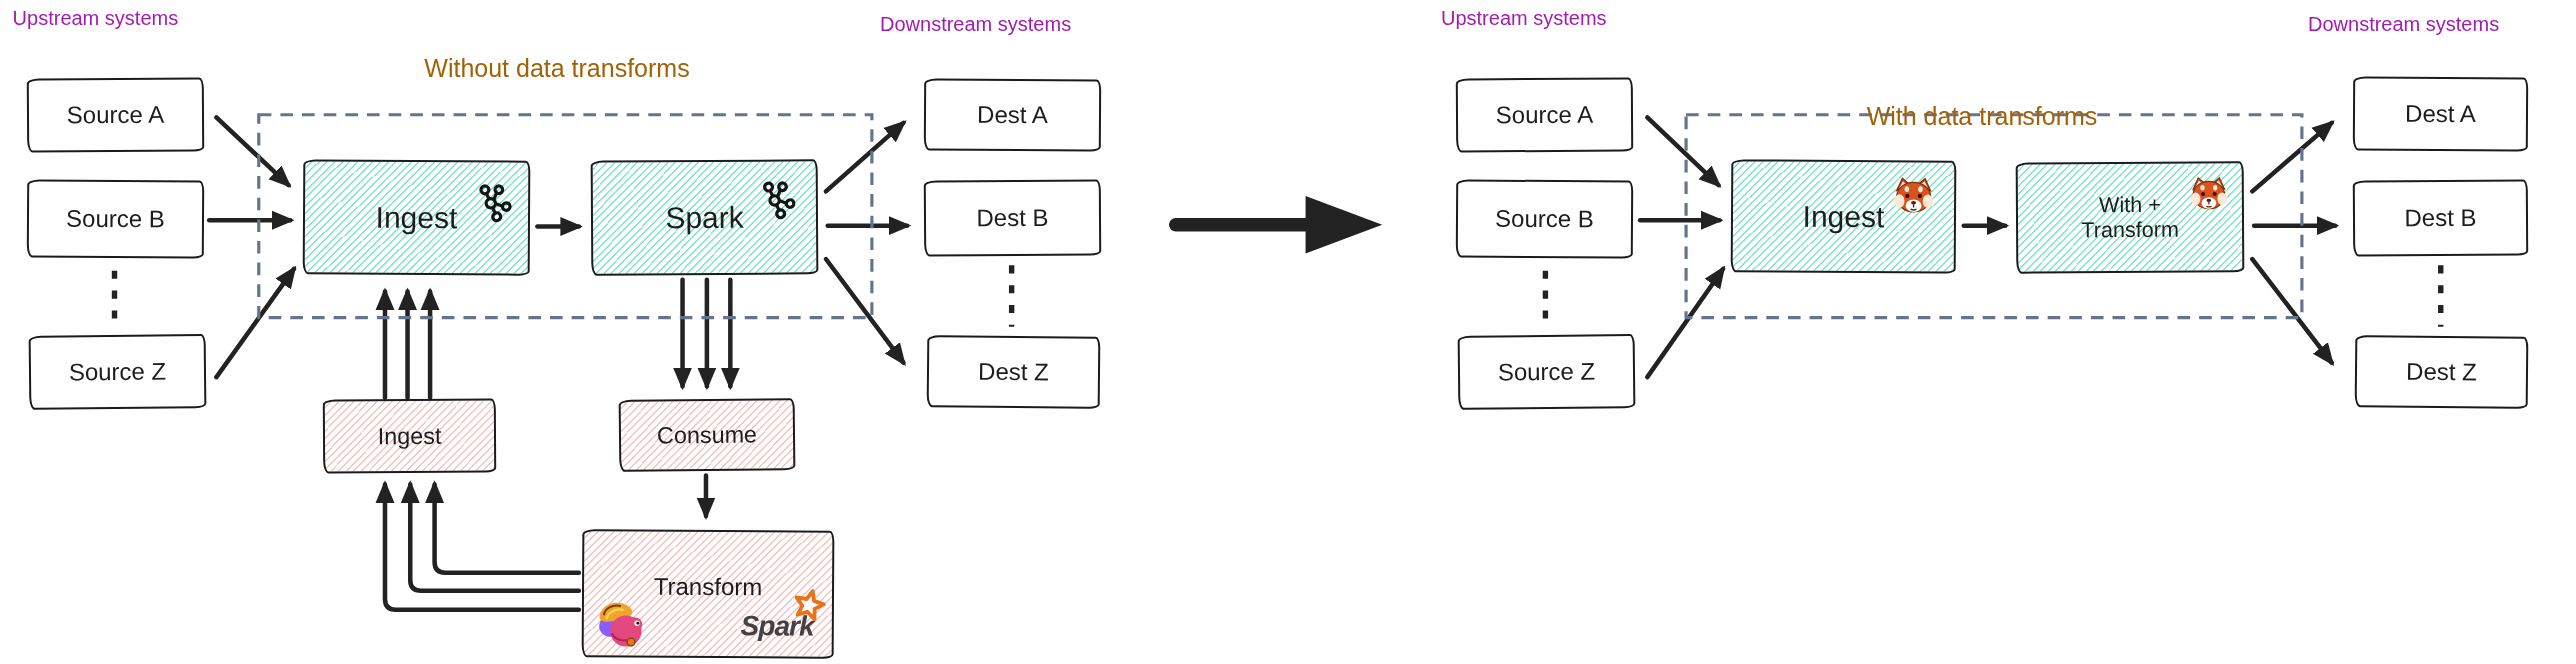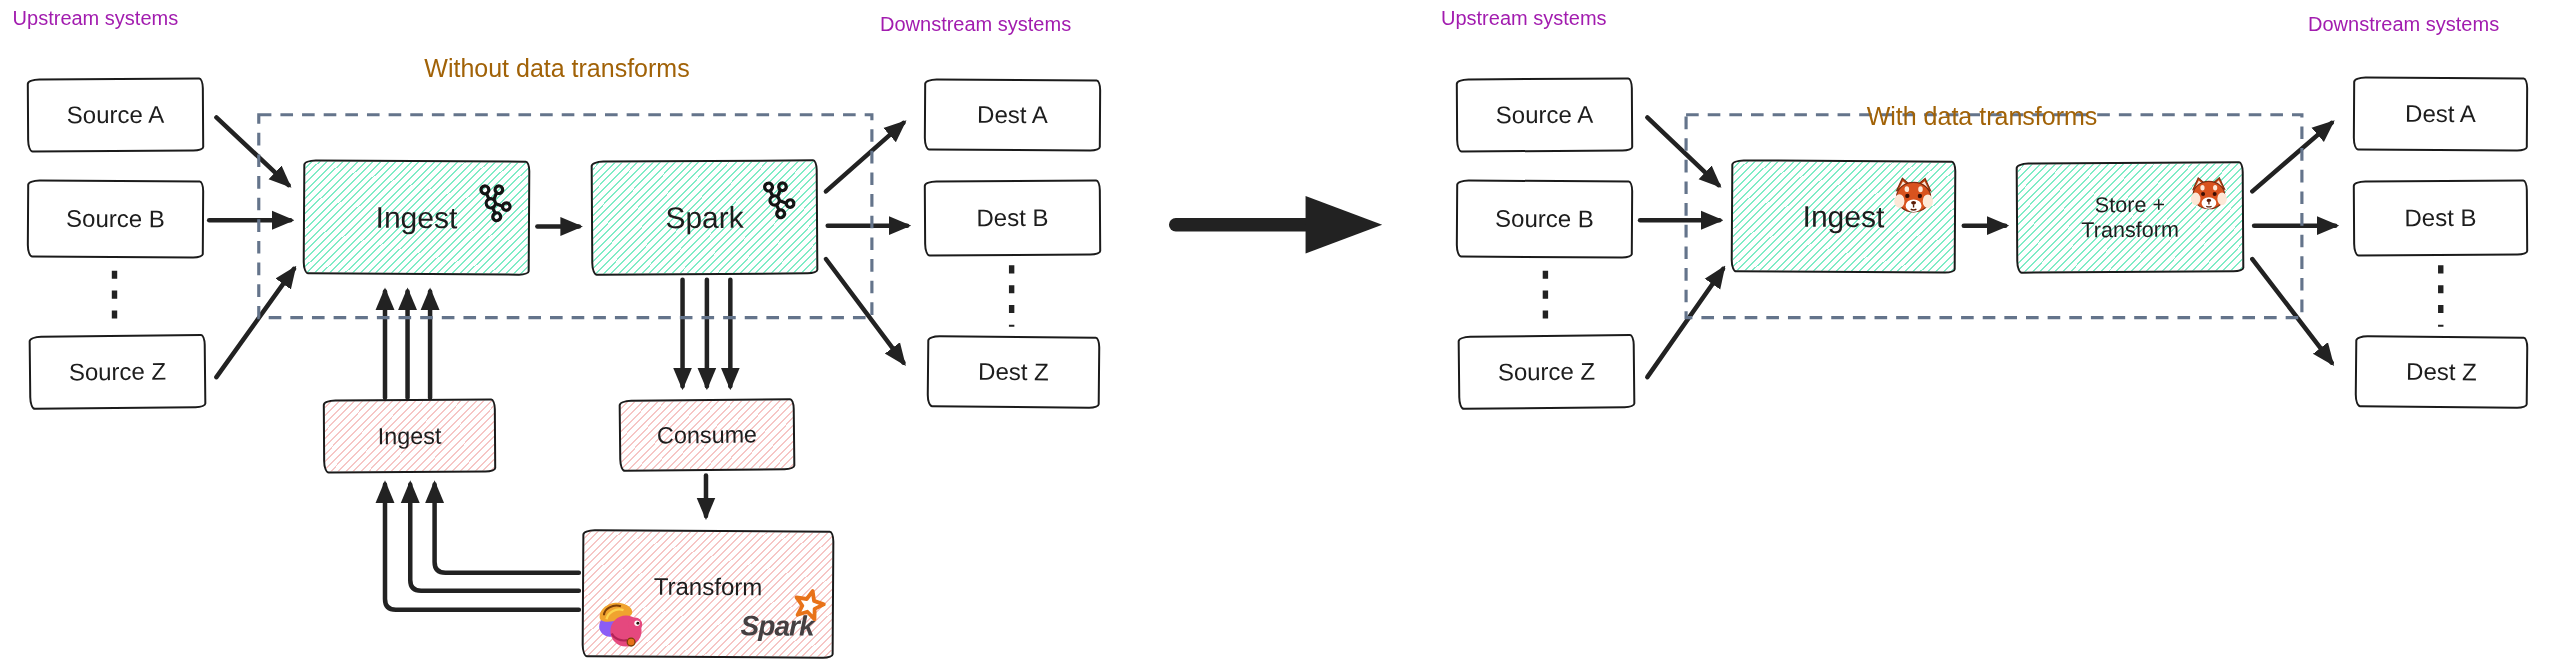--- a/index.html
+++ b/index.html
@@ -208,21 +208,21 @@
       <circle cx="12.5" cy="16.5" r="1.9" fill="#3b0f05"></circle>
       <circle cx="23.5" cy="16.5" r="1.9" fill="#3b0f05"></circle>
       <ellipse cx="18" cy="25" rx="7" ry="5.5" fill="#ffffff"></ellipse>
       <ellipse cx="18" cy="22.5" rx="2.2" ry="1.6" fill="#5b1d07"></ellipse>
       <path d="M18,24 L18,26.5 M15.5,28 Q18,29.5 20.5,28" stroke="#5b1d07" stroke-width="1.2" fill="none"></path>
     </svg>
   </div>
 
   <div class="node teal r1" style="left:2016px;top:162px;width:228px;height:111px;">
     <span class="two-line">
-      <span>Store +</span>
+      <span>With +</span>
       <span>Transform</span>
     </span>
     <svg class="corner-icon" style="right:14.4px;top:12.6px;" width="38" height="34" viewBox="0 0 36 32">
       <path d="M3,12 L8,1 L15,7 Z" fill="#C2410C" stroke="#7c2d12" stroke-width="1"></path>
       <path d="M33,12 L28,1 L21,7 Z" fill="#C2410C" stroke="#7c2d12" stroke-width="1"></path>
       <path d="M5.5,9.5 L8.5,3.5 L12.5,7 Z" fill="#fde8d7"></path>
       <path d="M30.5,9.5 L27.5,3.5 L23.5,7 Z" fill="#fde8d7"></path>
       <ellipse cx="18" cy="17.5" rx="15" ry="13" fill="#D9531E" stroke="#7c2d12" stroke-width="1"></ellipse>
       <ellipse cx="5.5" cy="21" rx="4.5" ry="6" fill="#fde8d7"></ellipse>
       <ellipse cx="30.5" cy="21" rx="4.5" ry="6" fill="#fde8d7"></ellipse>

